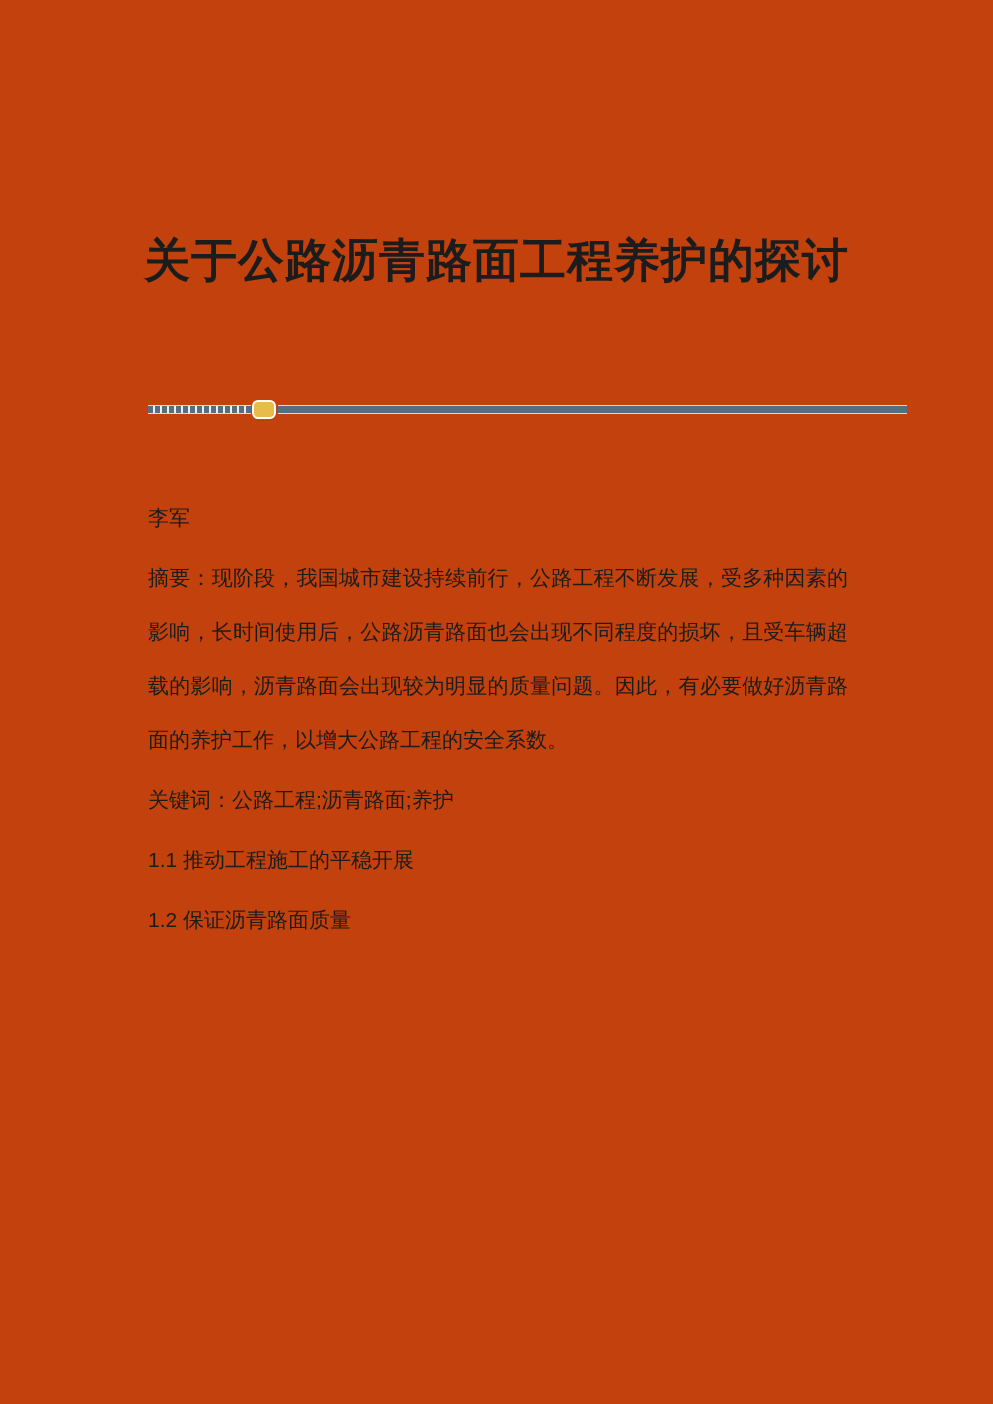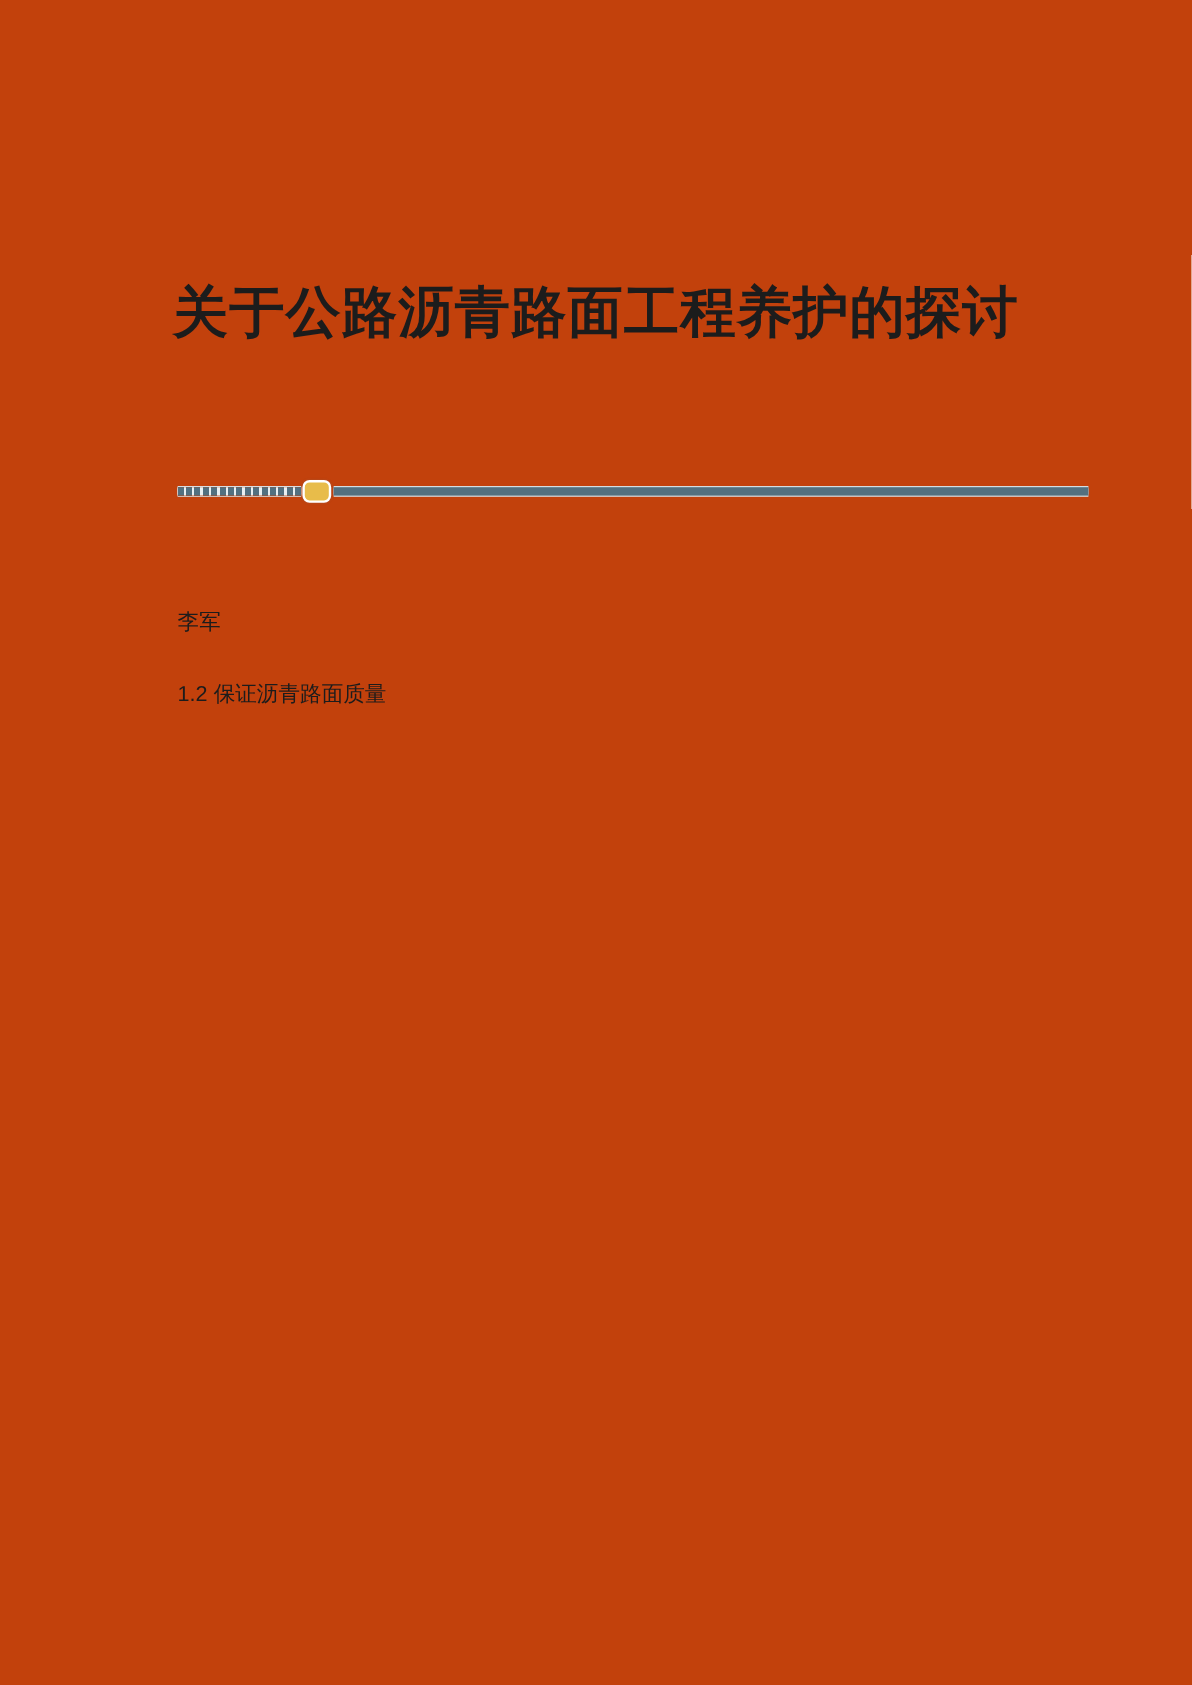--- a/index.html
+++ b/index.html
@@ -54,21 +54,21 @@
   .divider .seg-right {
     flex: 1;
     height: 7px;
     margin-left: 2px;
     background: #53707f;
     box-shadow: 0 1px 0 #d5dde1, 0 -1px 0 #d5dde1;
   }
   .doc-body {
     margin: 72px 0 0 148px;
     width: 700px;
-    font-size: 18px;
+    font-size: 21px;
     line-height: 54px;
     text-align: justify;
   }
   .doc-body p {
     margin: 0 0 6px 0;
   }
 </style>
 </head>
 <body>
 
@@ -77,16 +77,19 @@
   <h1 class="doc-title">关于公路沥青路面工程养护的探讨</h1>
 
   <div class="divider">
     <span class="seg-left"></span>
     <span class="dot"></span>
     <span class="seg-right"></span>
   </div>
 
   <div class="doc-body">
     <p>李军</p>
+    <p>摘要：现阶段，我国城市建设持续前行，公路工程不断发展，受多种因素的影响，长时间使用后，公路沥青路面也会出现不同程度的损坏，且受车辆超载的影响，沥青路面会出现较为明显的质量问题。因此，有必要做好沥青路面的养护工作，以增大公路工程的安全系数。</p>
+    <p>关键词：公路工程;沥青路面;养护</p>
+    <p>1.1 推动工程施工的平稳开展</p>
     <p>1.2 保证沥青路面质量</p>
   </div>
 
 </div>
 
 </body></html>

